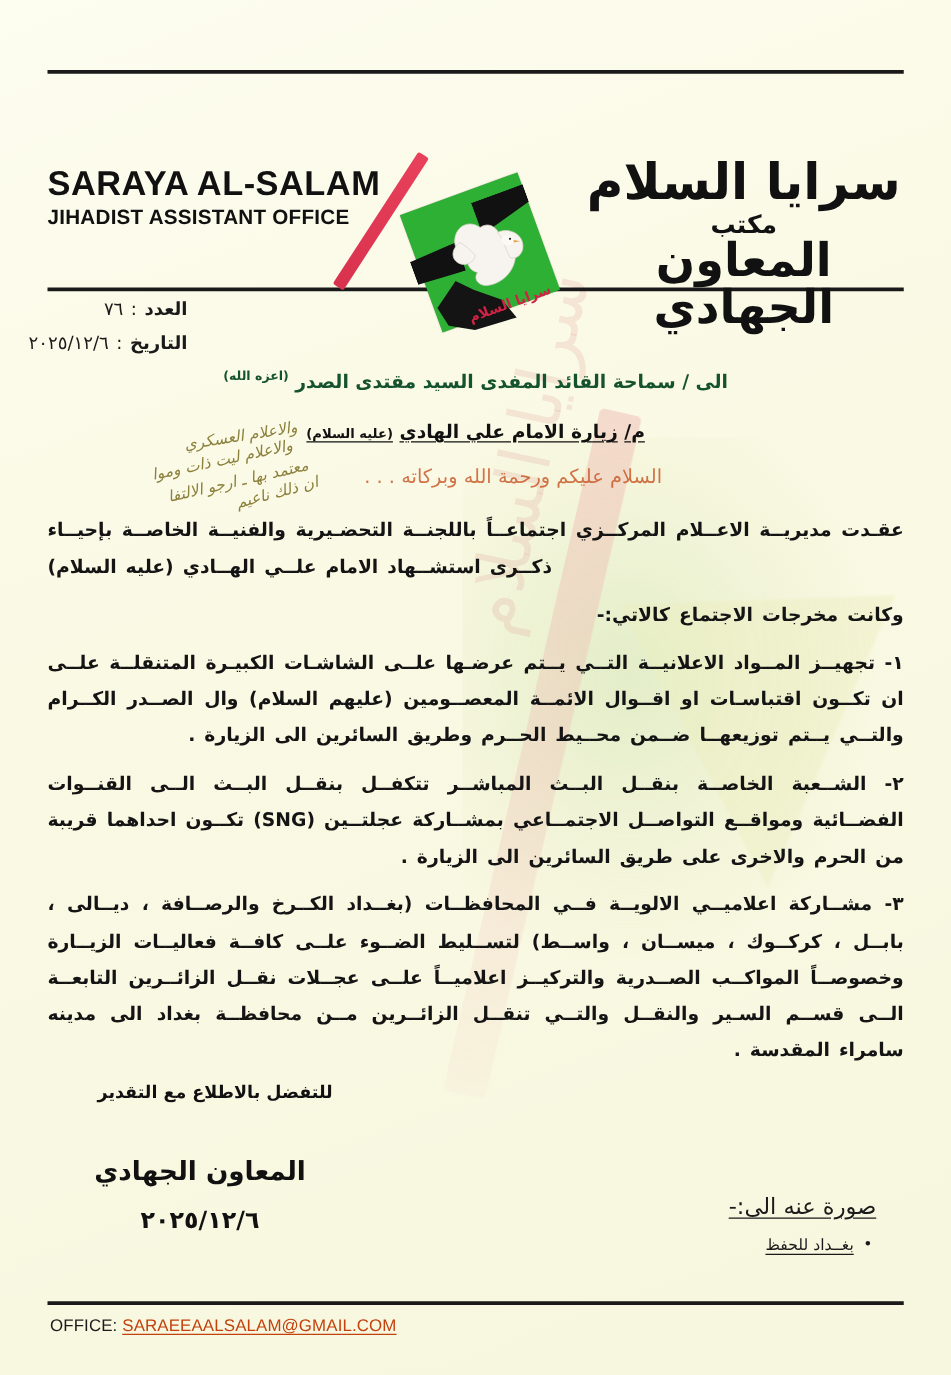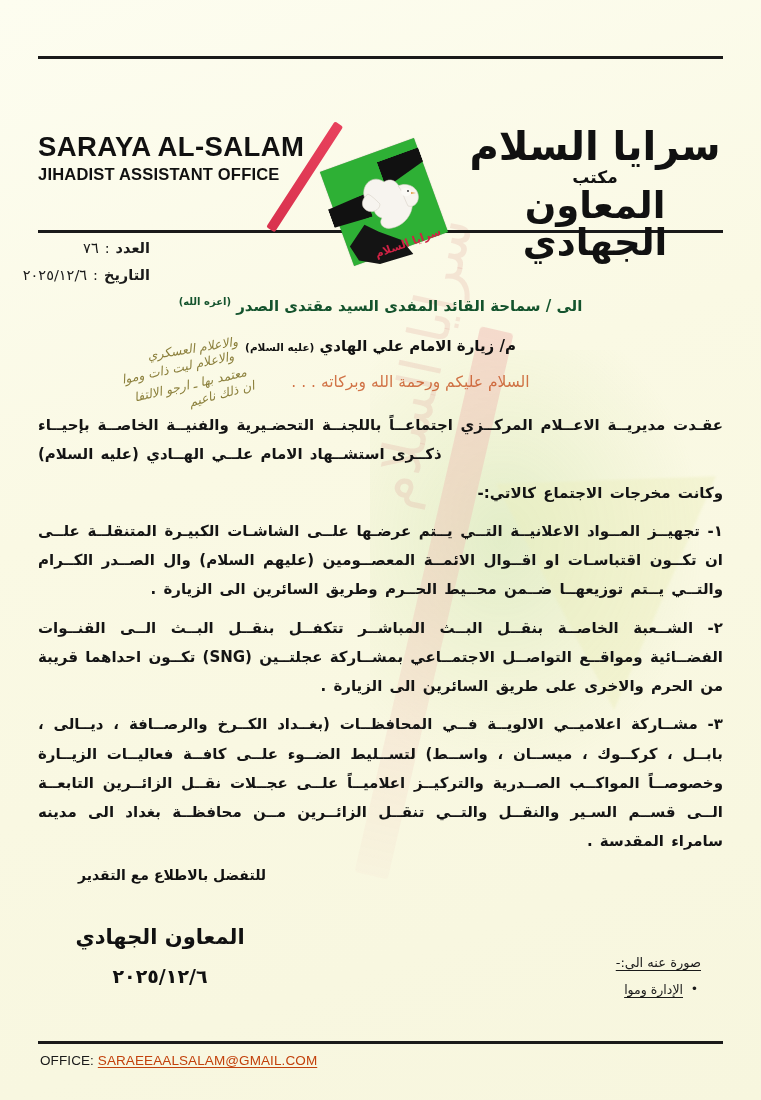--- a/index.html
+++ b/index.html
@@ -212,21 +212,21 @@
     line-height: 1;
   }
   .calligraphy .c1 {
     font-size: 40px;
     font-weight: 700;
     letter-spacing: -2px;
     transform: skewX(-4px);
     font-family: "DejaVu Sans", sans-serif;
   }
   .calligraphy .c2 {
-    font-size: 17px;
+    font-size: 20px;
     margin-top: 3px;
     letter-spacing: 5px;
     font-weight: 600;
   }
   .calligraphy .c3 {
     font-size: 37px;
     font-weight: 700;
     letter-spacing: -2px;
     margin-top: 1px;
     font-family: "DejaVu Sans", sans-serif;
@@ -273,20 +273,21 @@
     font-weight: 600;
     vertical-align: super;
   }
   .subject {
     text-align: center;
     font-size: 15px;
     font-weight: 700;
     margin-bottom: 18px;
   }
   .subject span.u {
+    text-decoration: underline;
     text-underline-offset: 3px;
   }
   .pbuh {
     font-size: 10.5px;
     font-weight: 700;
   }
   .greeting {
     text-align: center;
     font-size: 15.5px;
     color: #c2410c;
@@ -347,21 +348,21 @@
   }
   .cc {
     position: absolute;
     right: 60px;
     top: 955px;
     direction: rtl;
     text-align: right;
     width: 230px;
   }
   .cc-title {
-    font-size: 13px;
+    font-size: 18px;
     text-decoration: underline;
     text-underline-offset: 3px;
     color: #1a1a1a;
   }
   .cc-list {
     margin: 12px 0 0 0;
     padding: 0 18px 0 0;
     list-style: none;
   }
   .cc-list li {
@@ -527,21 +528,21 @@
   </div>
 
   <div class="signature">
     <div class="sig-title">المعاون الجهادي</div>
     <div class="sig-date">٢٠٢٥/١٢/٦</div>
   </div>
 
   <div class="cc">
     <div class="cc-title">صورة عنه الى:-</div>
     <ul class="cc-list">
-      <li>الإدارة وموا</li>
+      <li>بغــداد للحفظ</li>
     </ul>
   </div>
 
   <div class="footer">
     <span>OFFICE:</span>
     <a class="email-link" href="#">SARAEEAALSALAM@GMAIL.COM</a>
   </div>
 
 </div>
 

